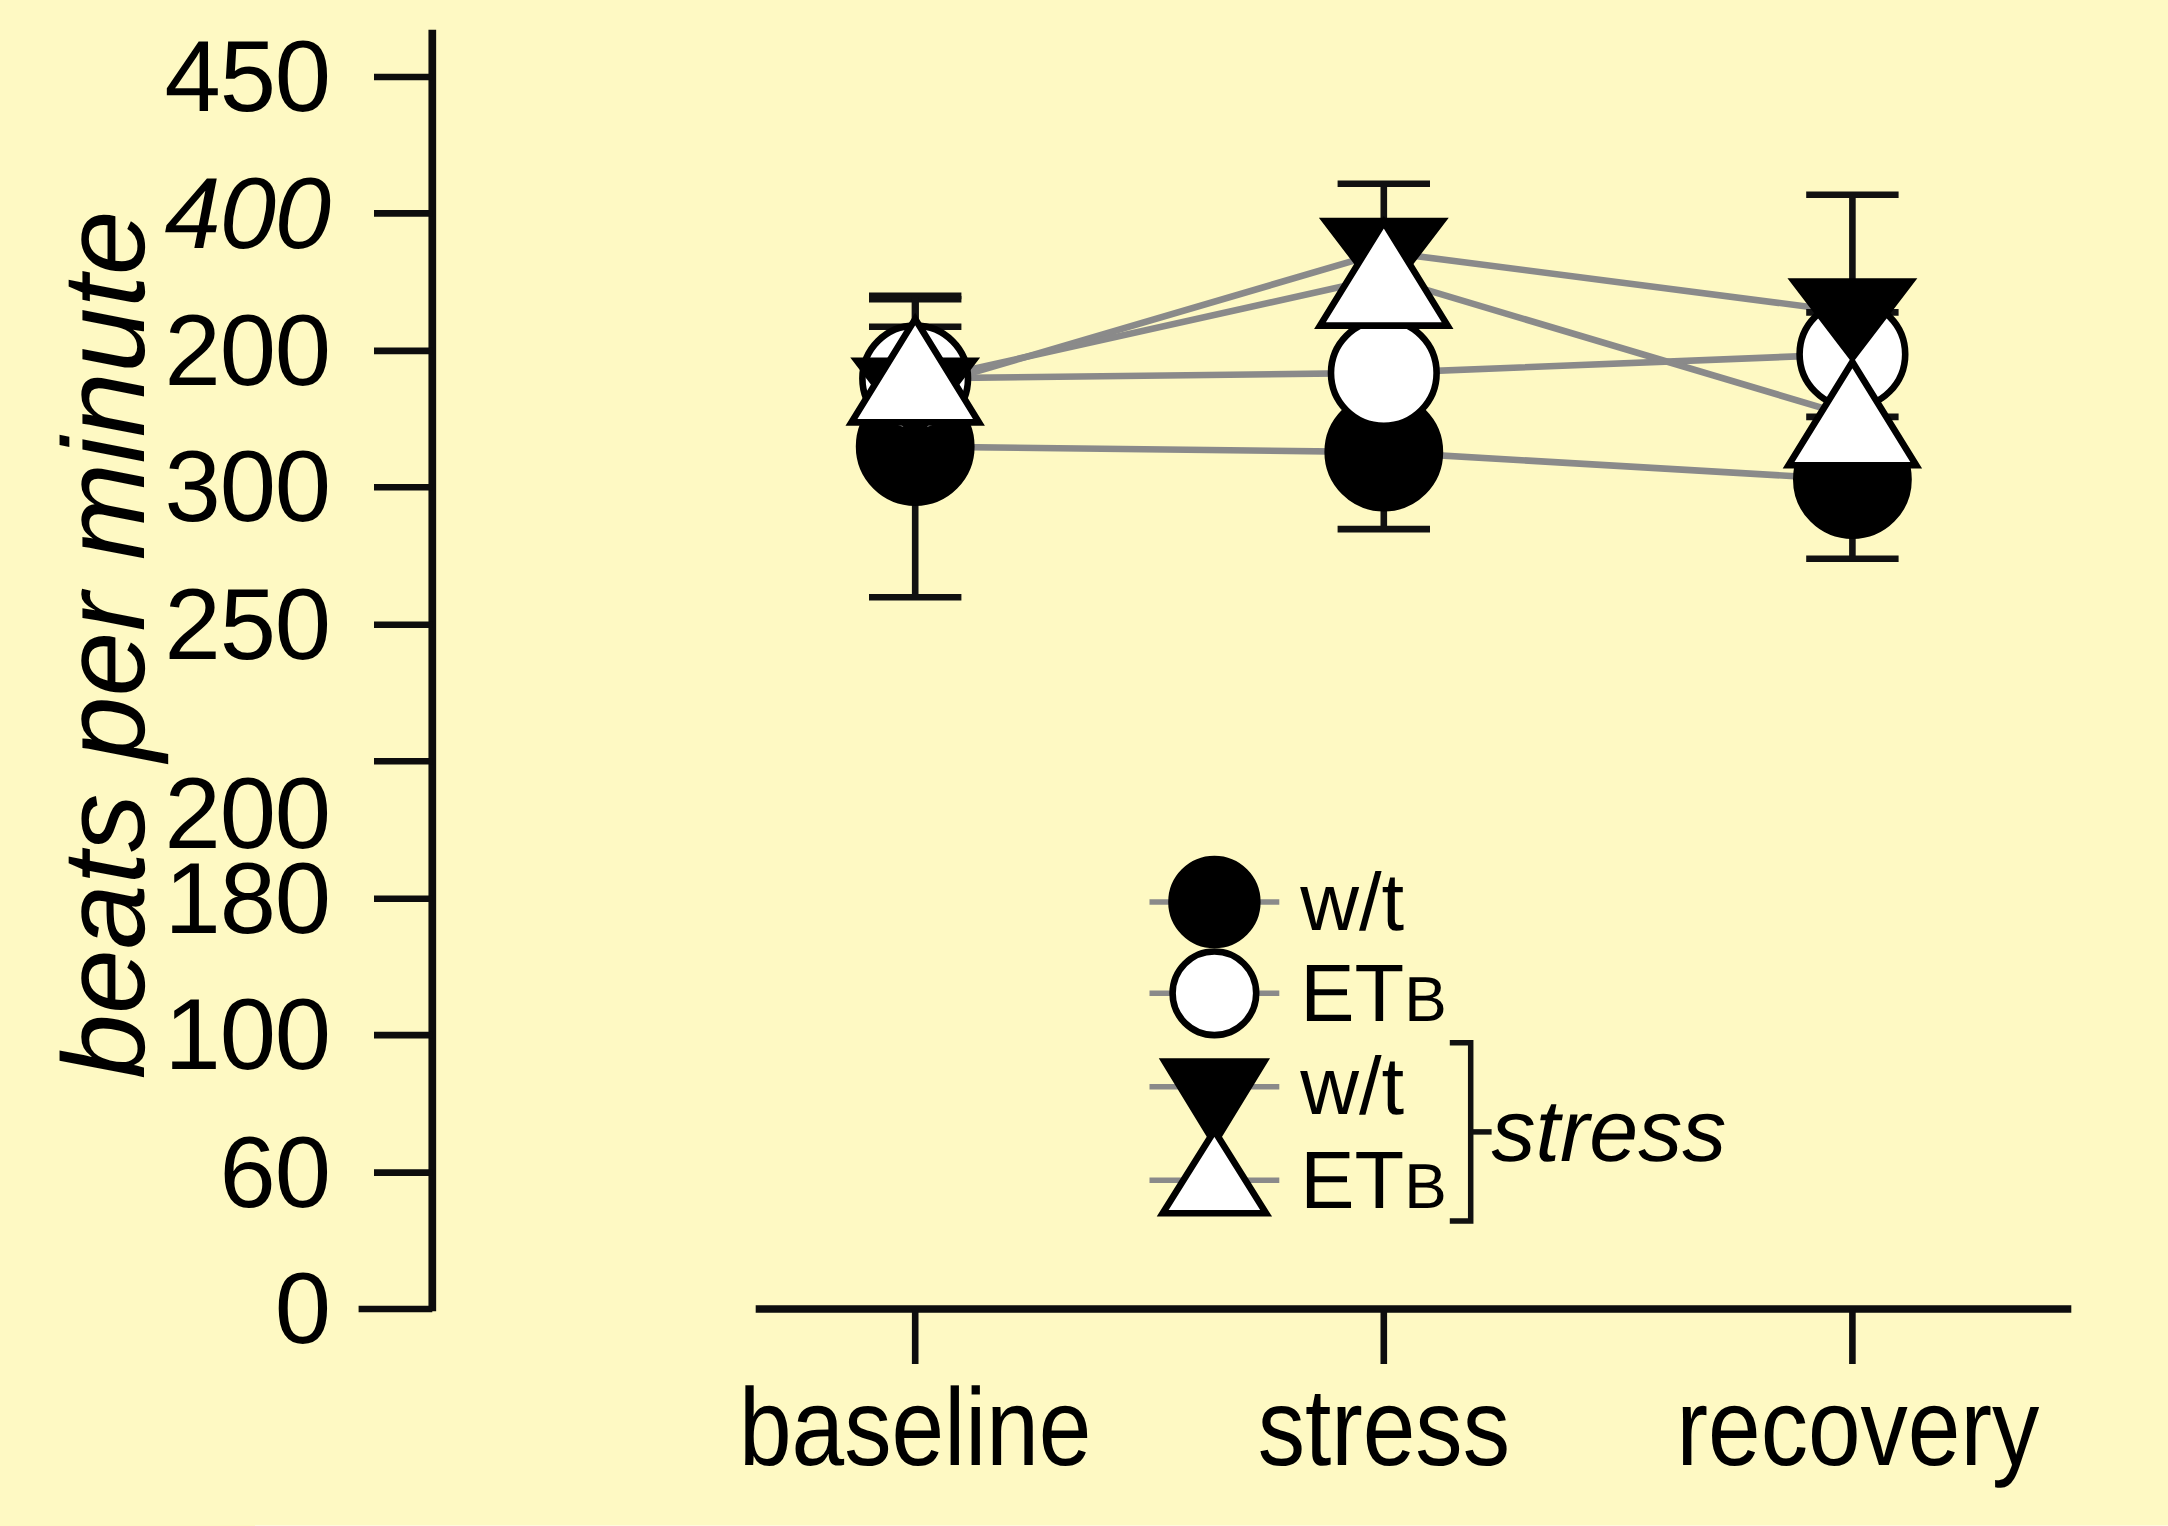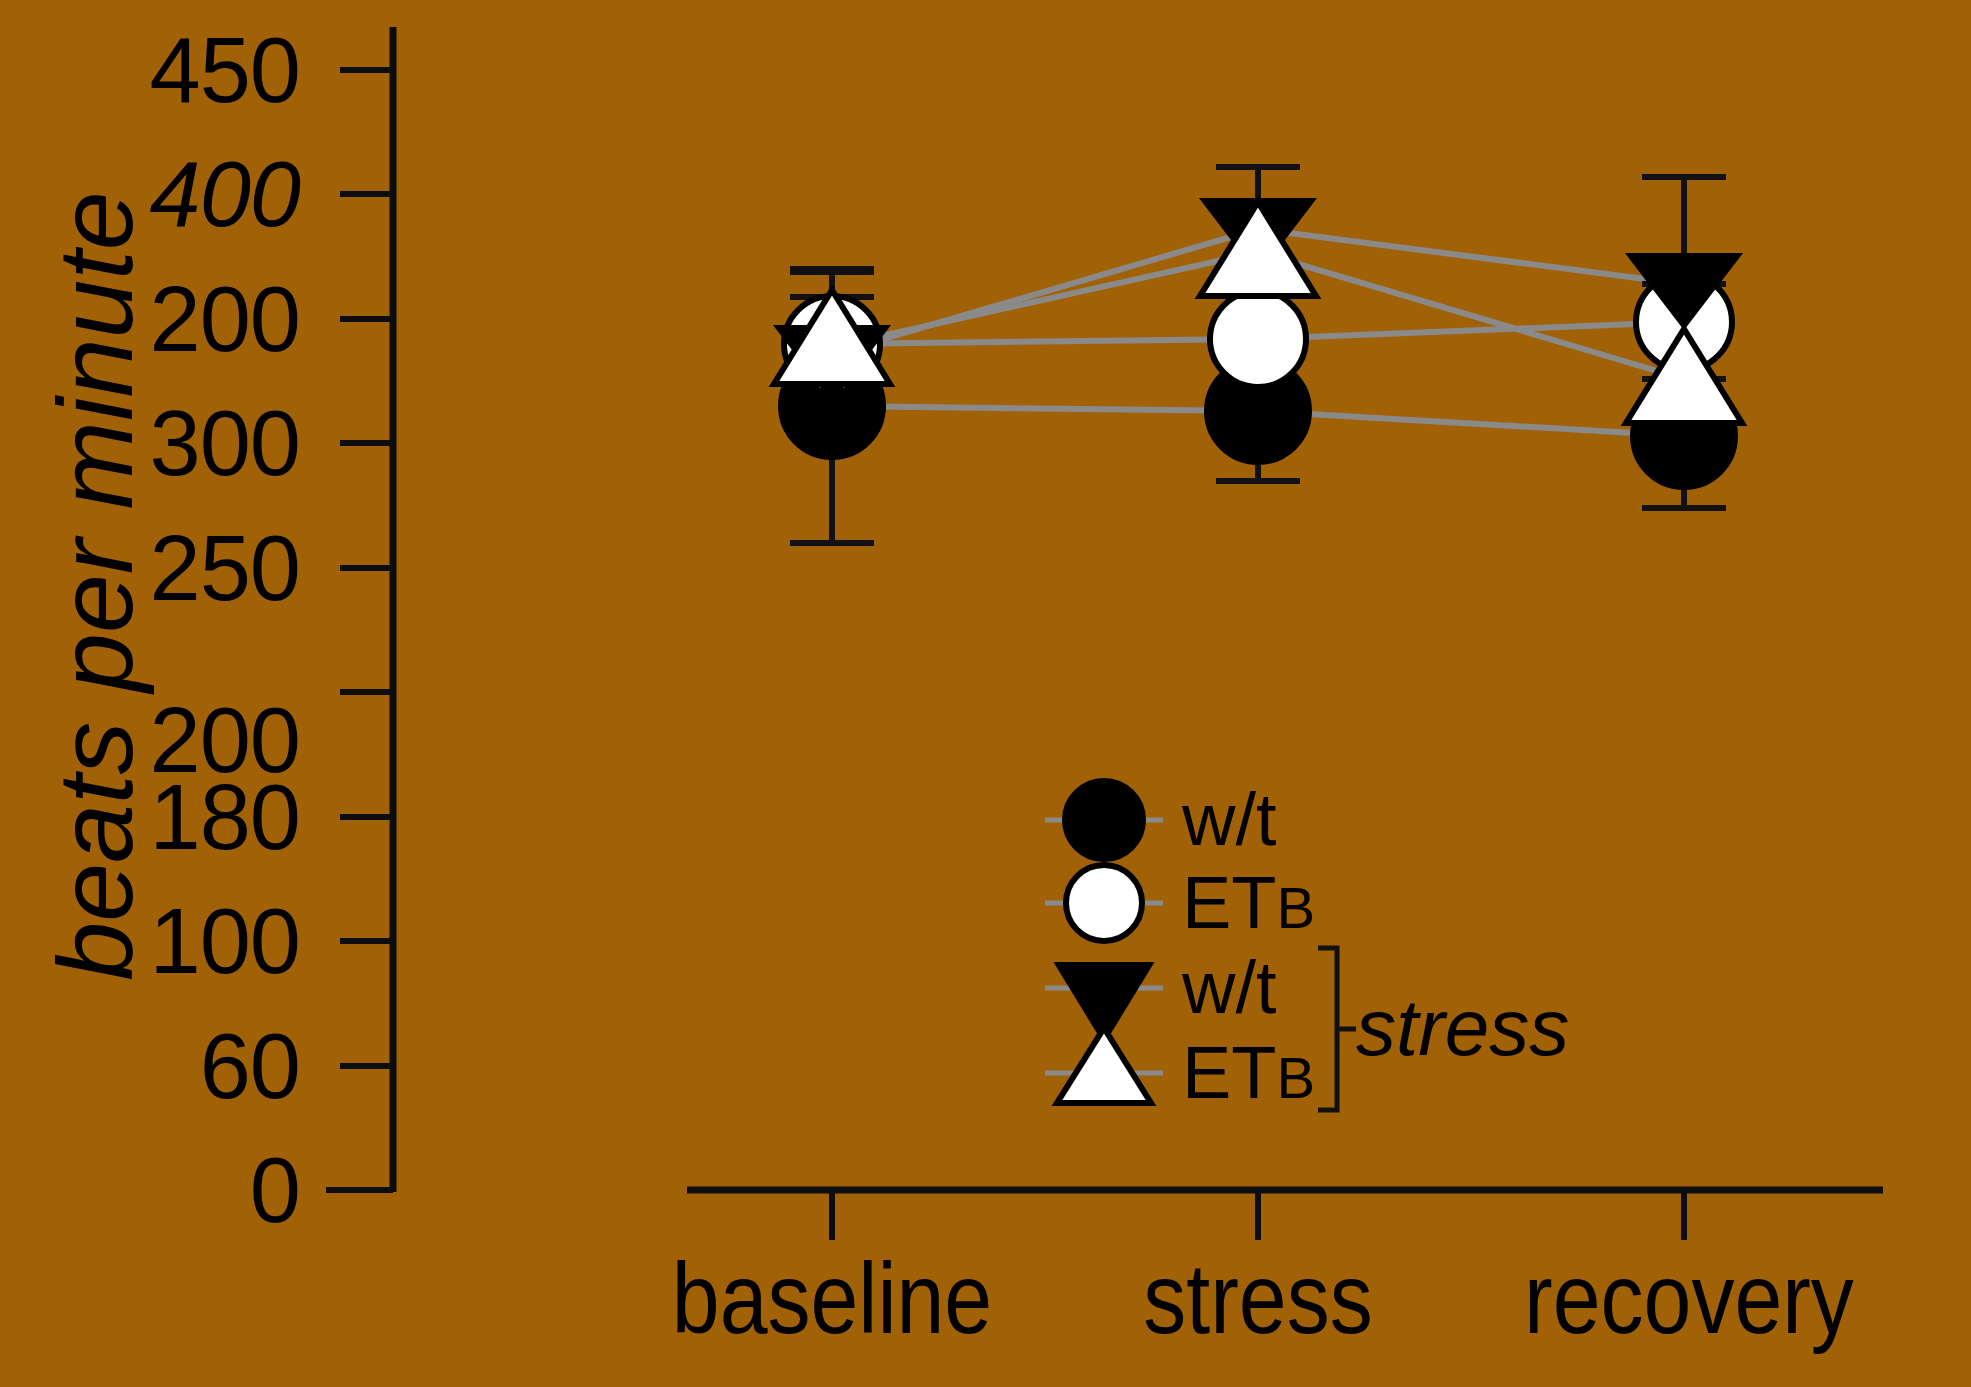--- a/index.html
+++ b/index.html
@@ -10,21 +10,21 @@
   body {
     width: 1971px;
     height: 1387px;
     font-family: "Liberation Sans", sans-serif;
     overflow: hidden;
   }
   #figure {
     position: relative;
     width: 1971px;
     height: 1387px;
-    background: #a16207;
+    background: #fef9c3;
   }
   #plot-svg {
     position: absolute;
     left: 0;
     top: 0;
     width: 1971px;
     height: 1387px;
   }
   .axis-line {
     stroke: #0d0d0d;

